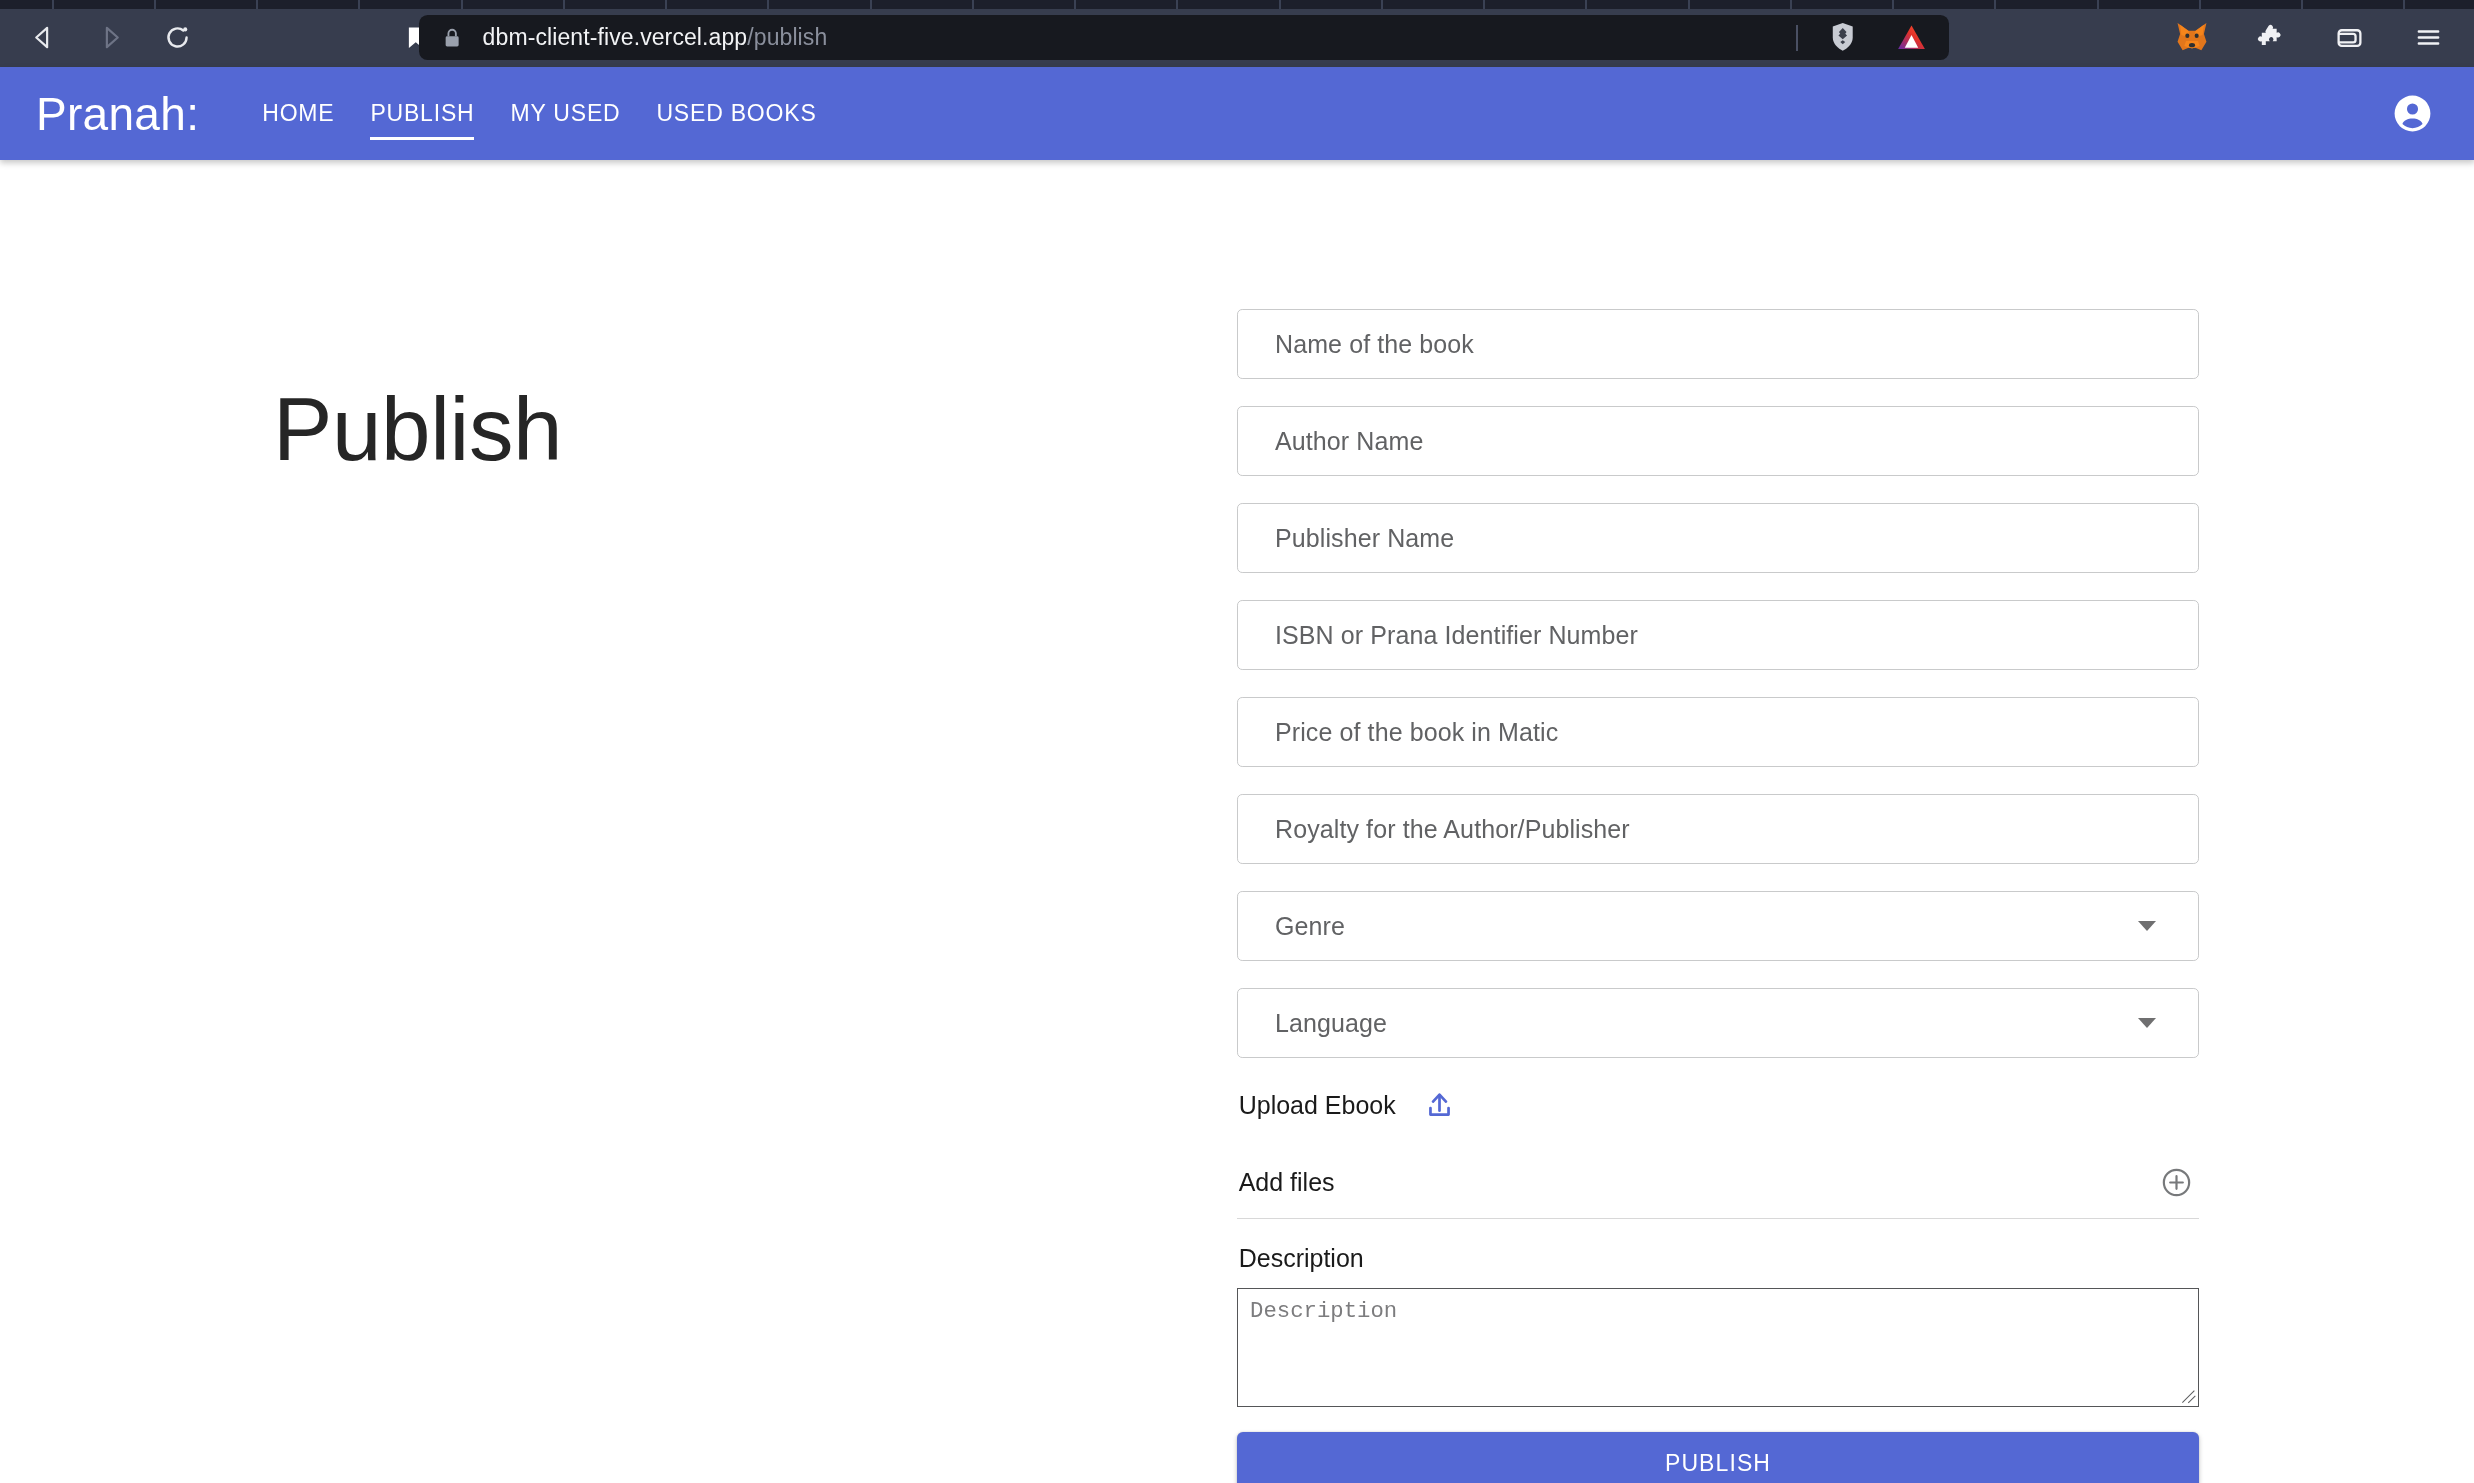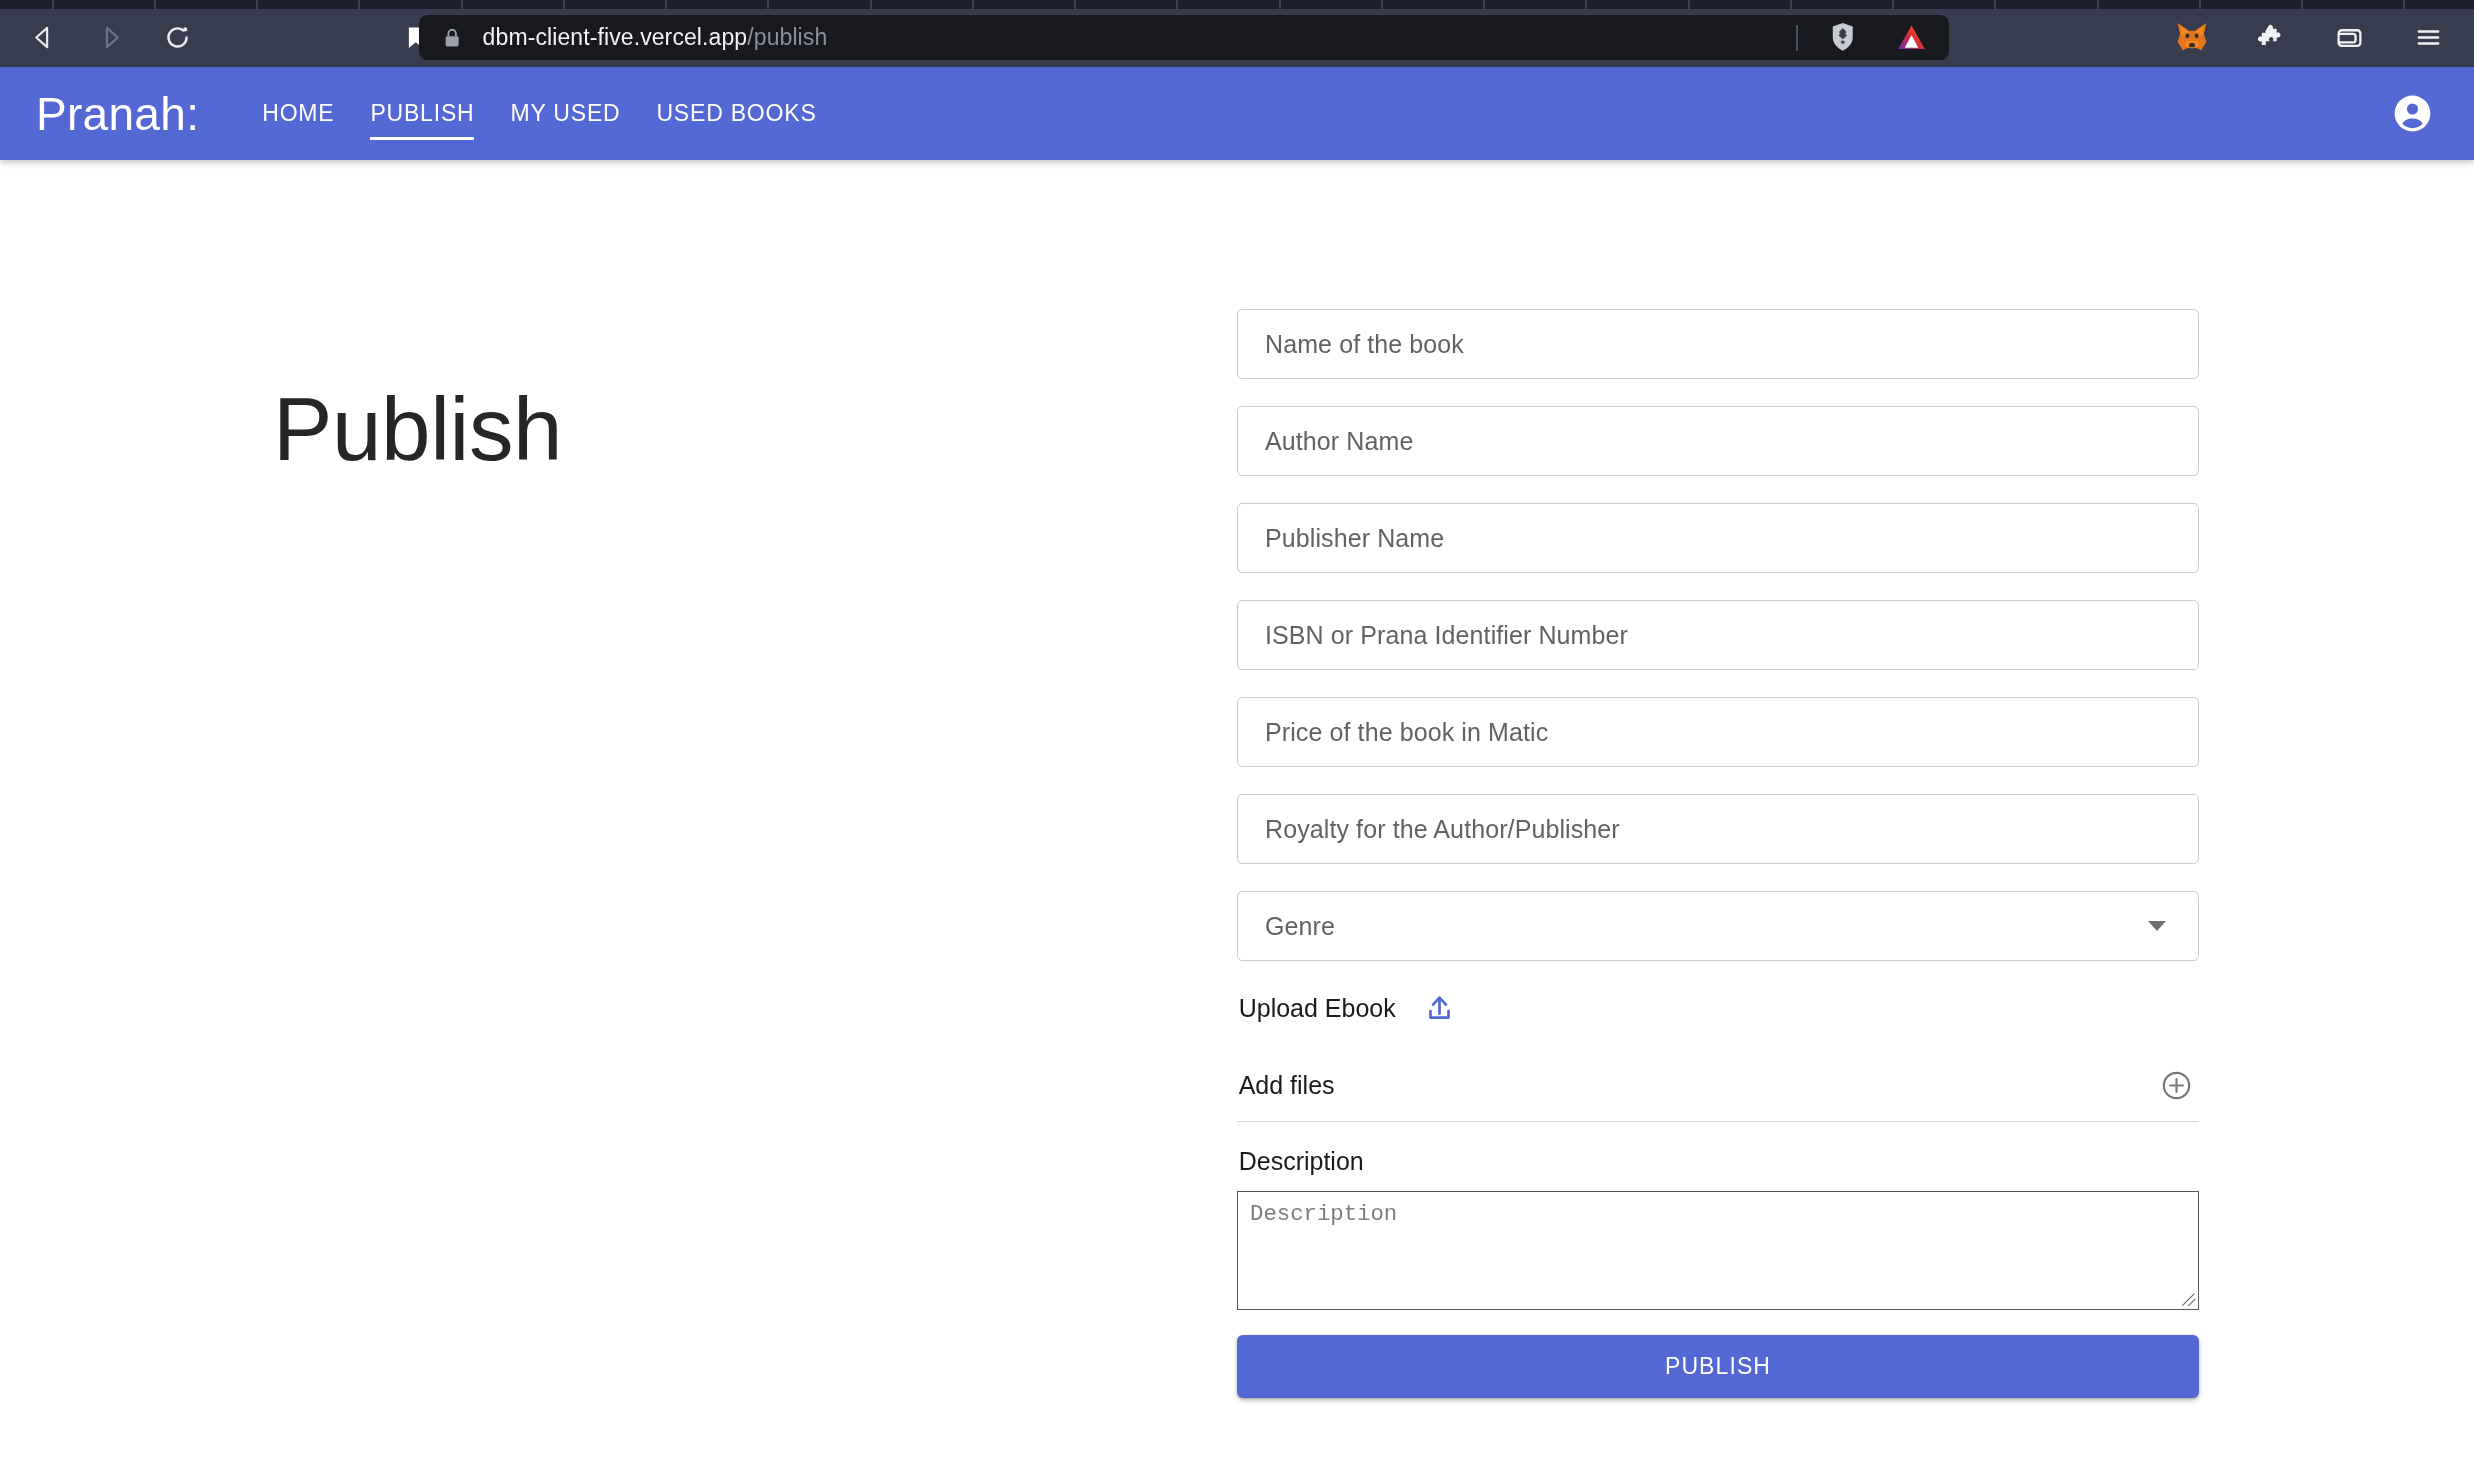--- a/index.html
+++ b/index.html
@@ -181,21 +181,21 @@
   }
 
   .field {
     width: 962px;
     height: 70px;
     border: 1.4px solid #C9CACB;
     border-radius: 5.2px;
     background: #ffffff;
     display: flex;
     align-items: center;
-    padding: 0 27px;
+    padding: 0 37px;
     margin-bottom: 27px;
     cursor: text;
   }
   .field .ph {
     font-size: 25px;
     color: #616264;
     letter-spacing: 0.1px;
   }
   .field.select { cursor: pointer; justify-content: space-between; }
   .caret {
@@ -463,20 +463,24 @@
         </div>
         <div class="field">
           <span class="ph">Royalty for the Author/Publisher</span>
         </div>
       </div>
     <div id="select-fields">
         <div class="field select">
           <span class="ph">Genre</span>
           <span class="caret"></span>
         </div>
+        <div class="field select">
+          <span class="ph">Language</span>
+          <span class="caret"></span>
+        </div>
       </div>
 
     <div class="upload-row">
       <span class="upload-label">Upload Ebook</span>
       <span class="upload-icon-btn">
         <svg width="31" height="31" viewBox="0 0 24 24" fill="none" stroke="#5468D4" stroke-width="2.1" stroke-linecap="round" stroke-linejoin="round">
           <path d="M12 16 V4"></path>
           <path d="M7 9 L12 3.6 L17 9"></path>
           <path d="M5 14 v5 h14 v-5"></path>
         </svg>

